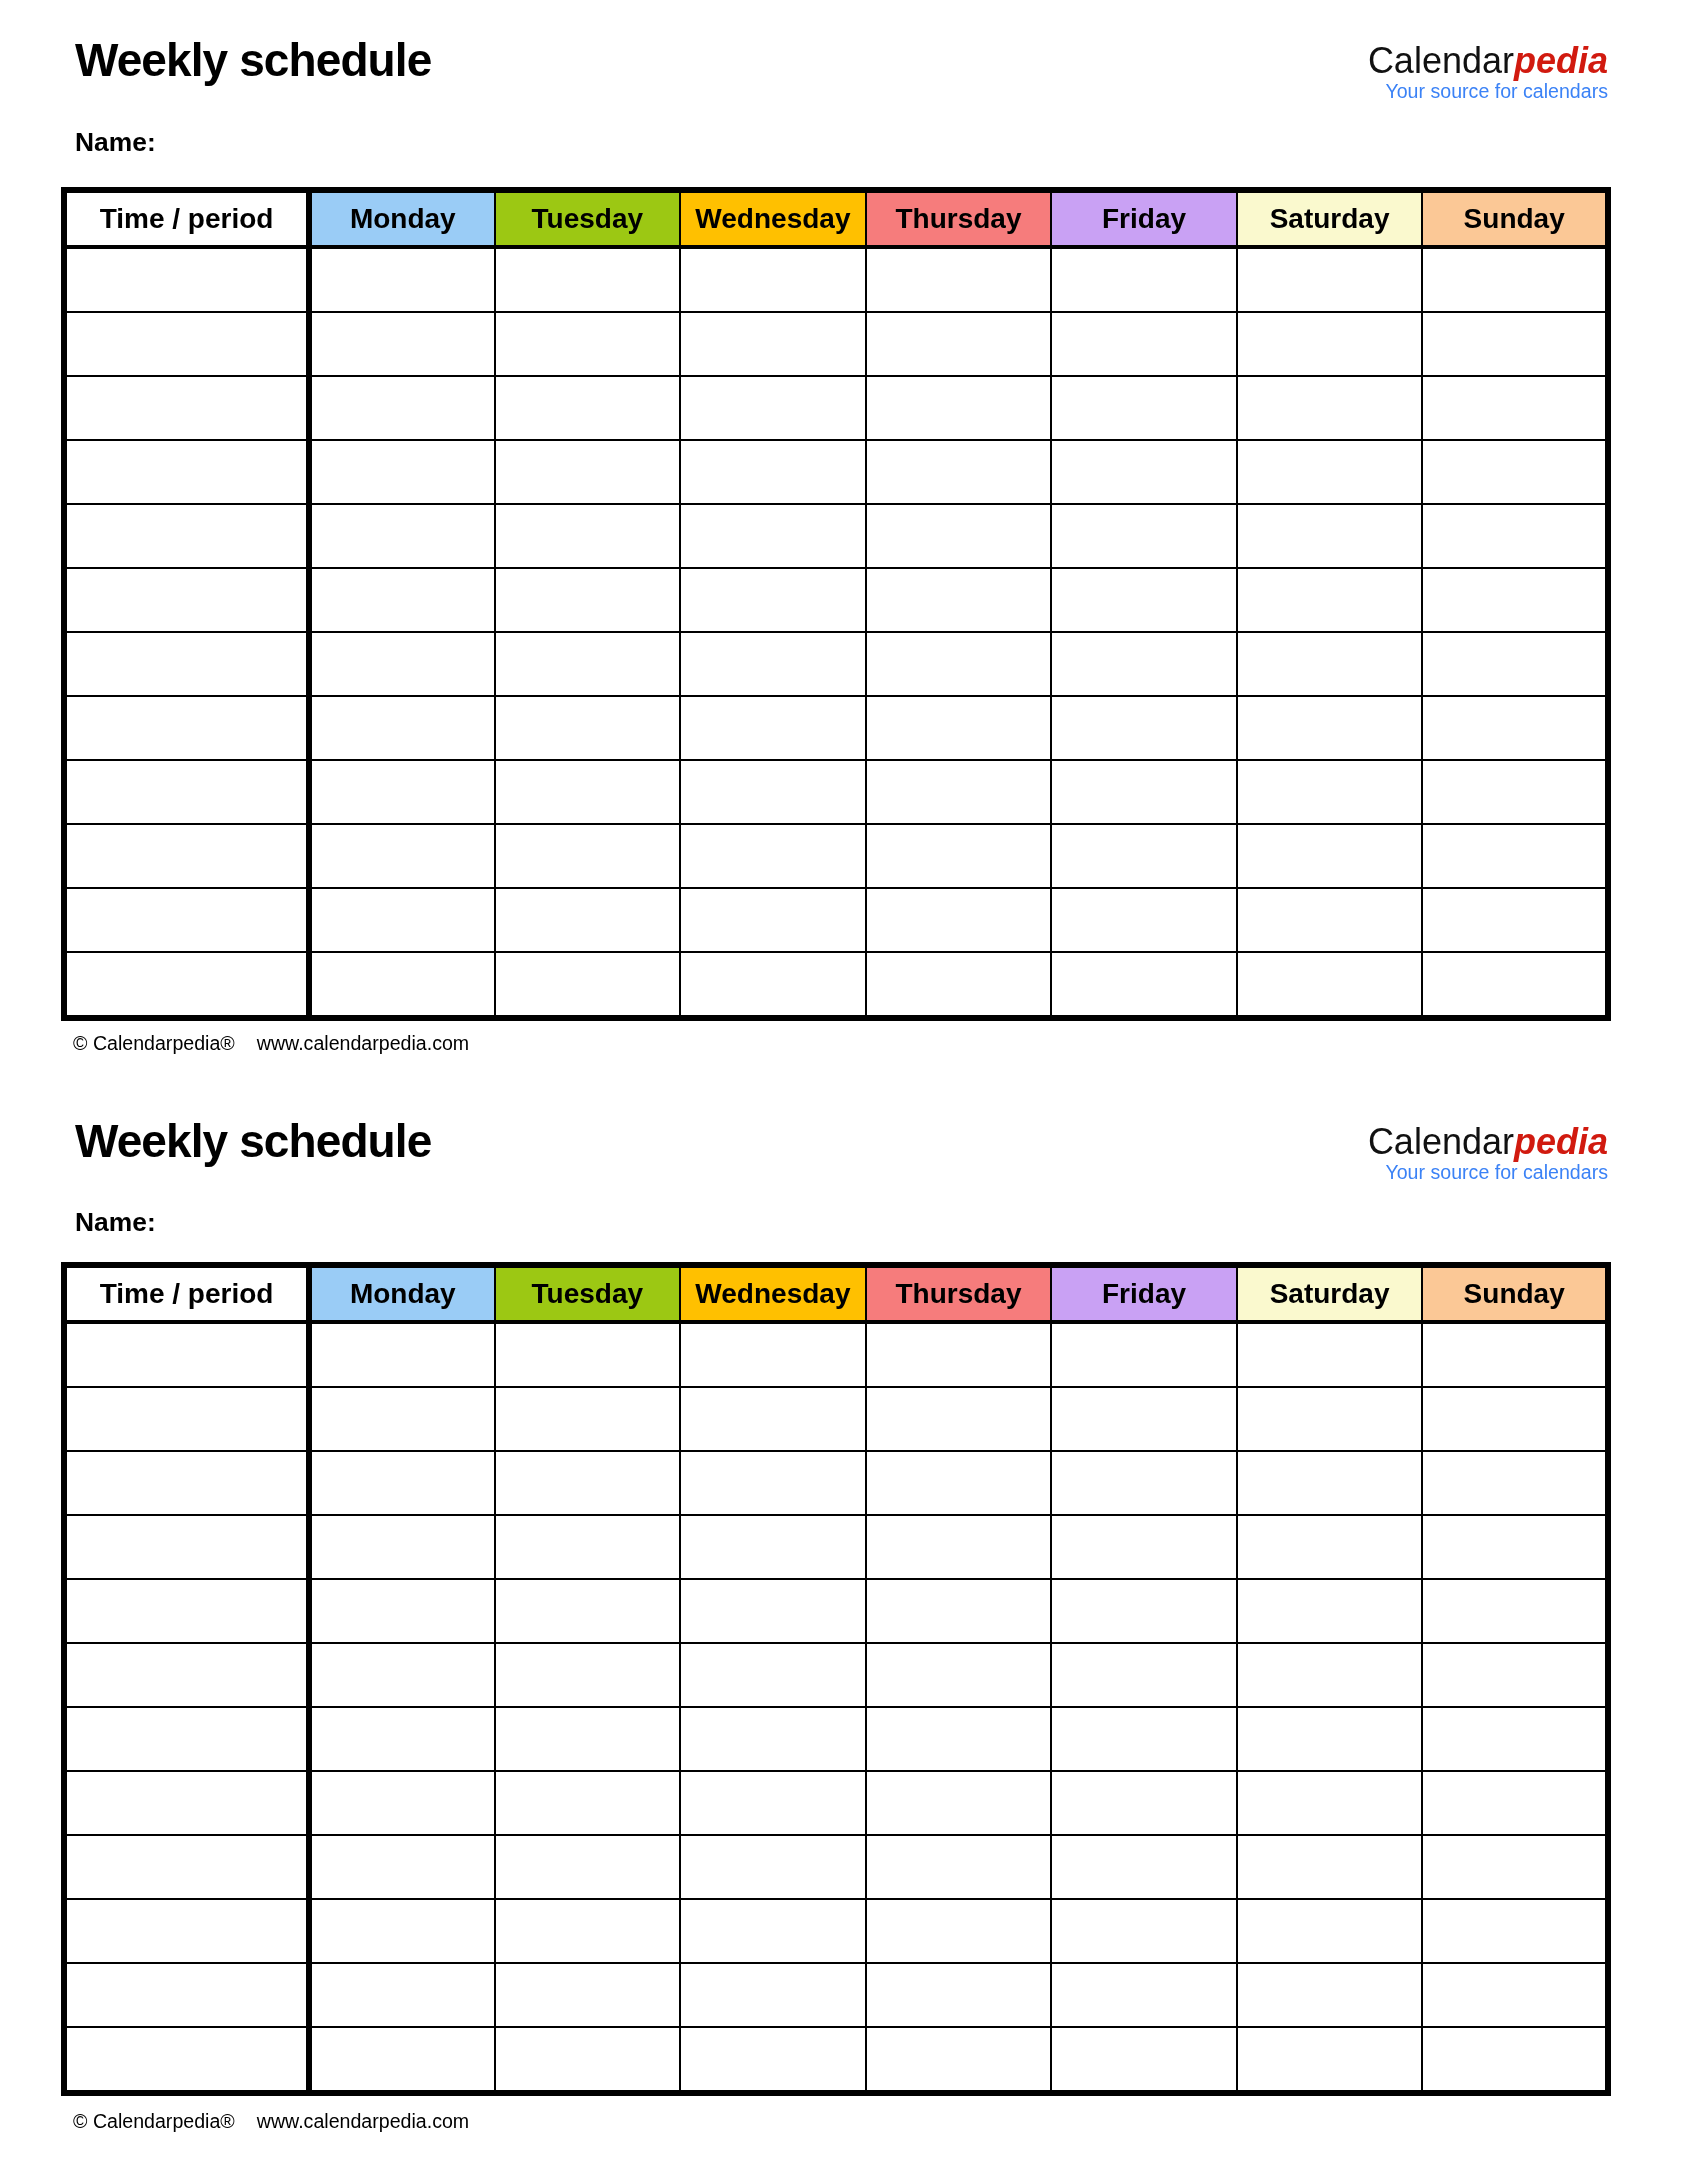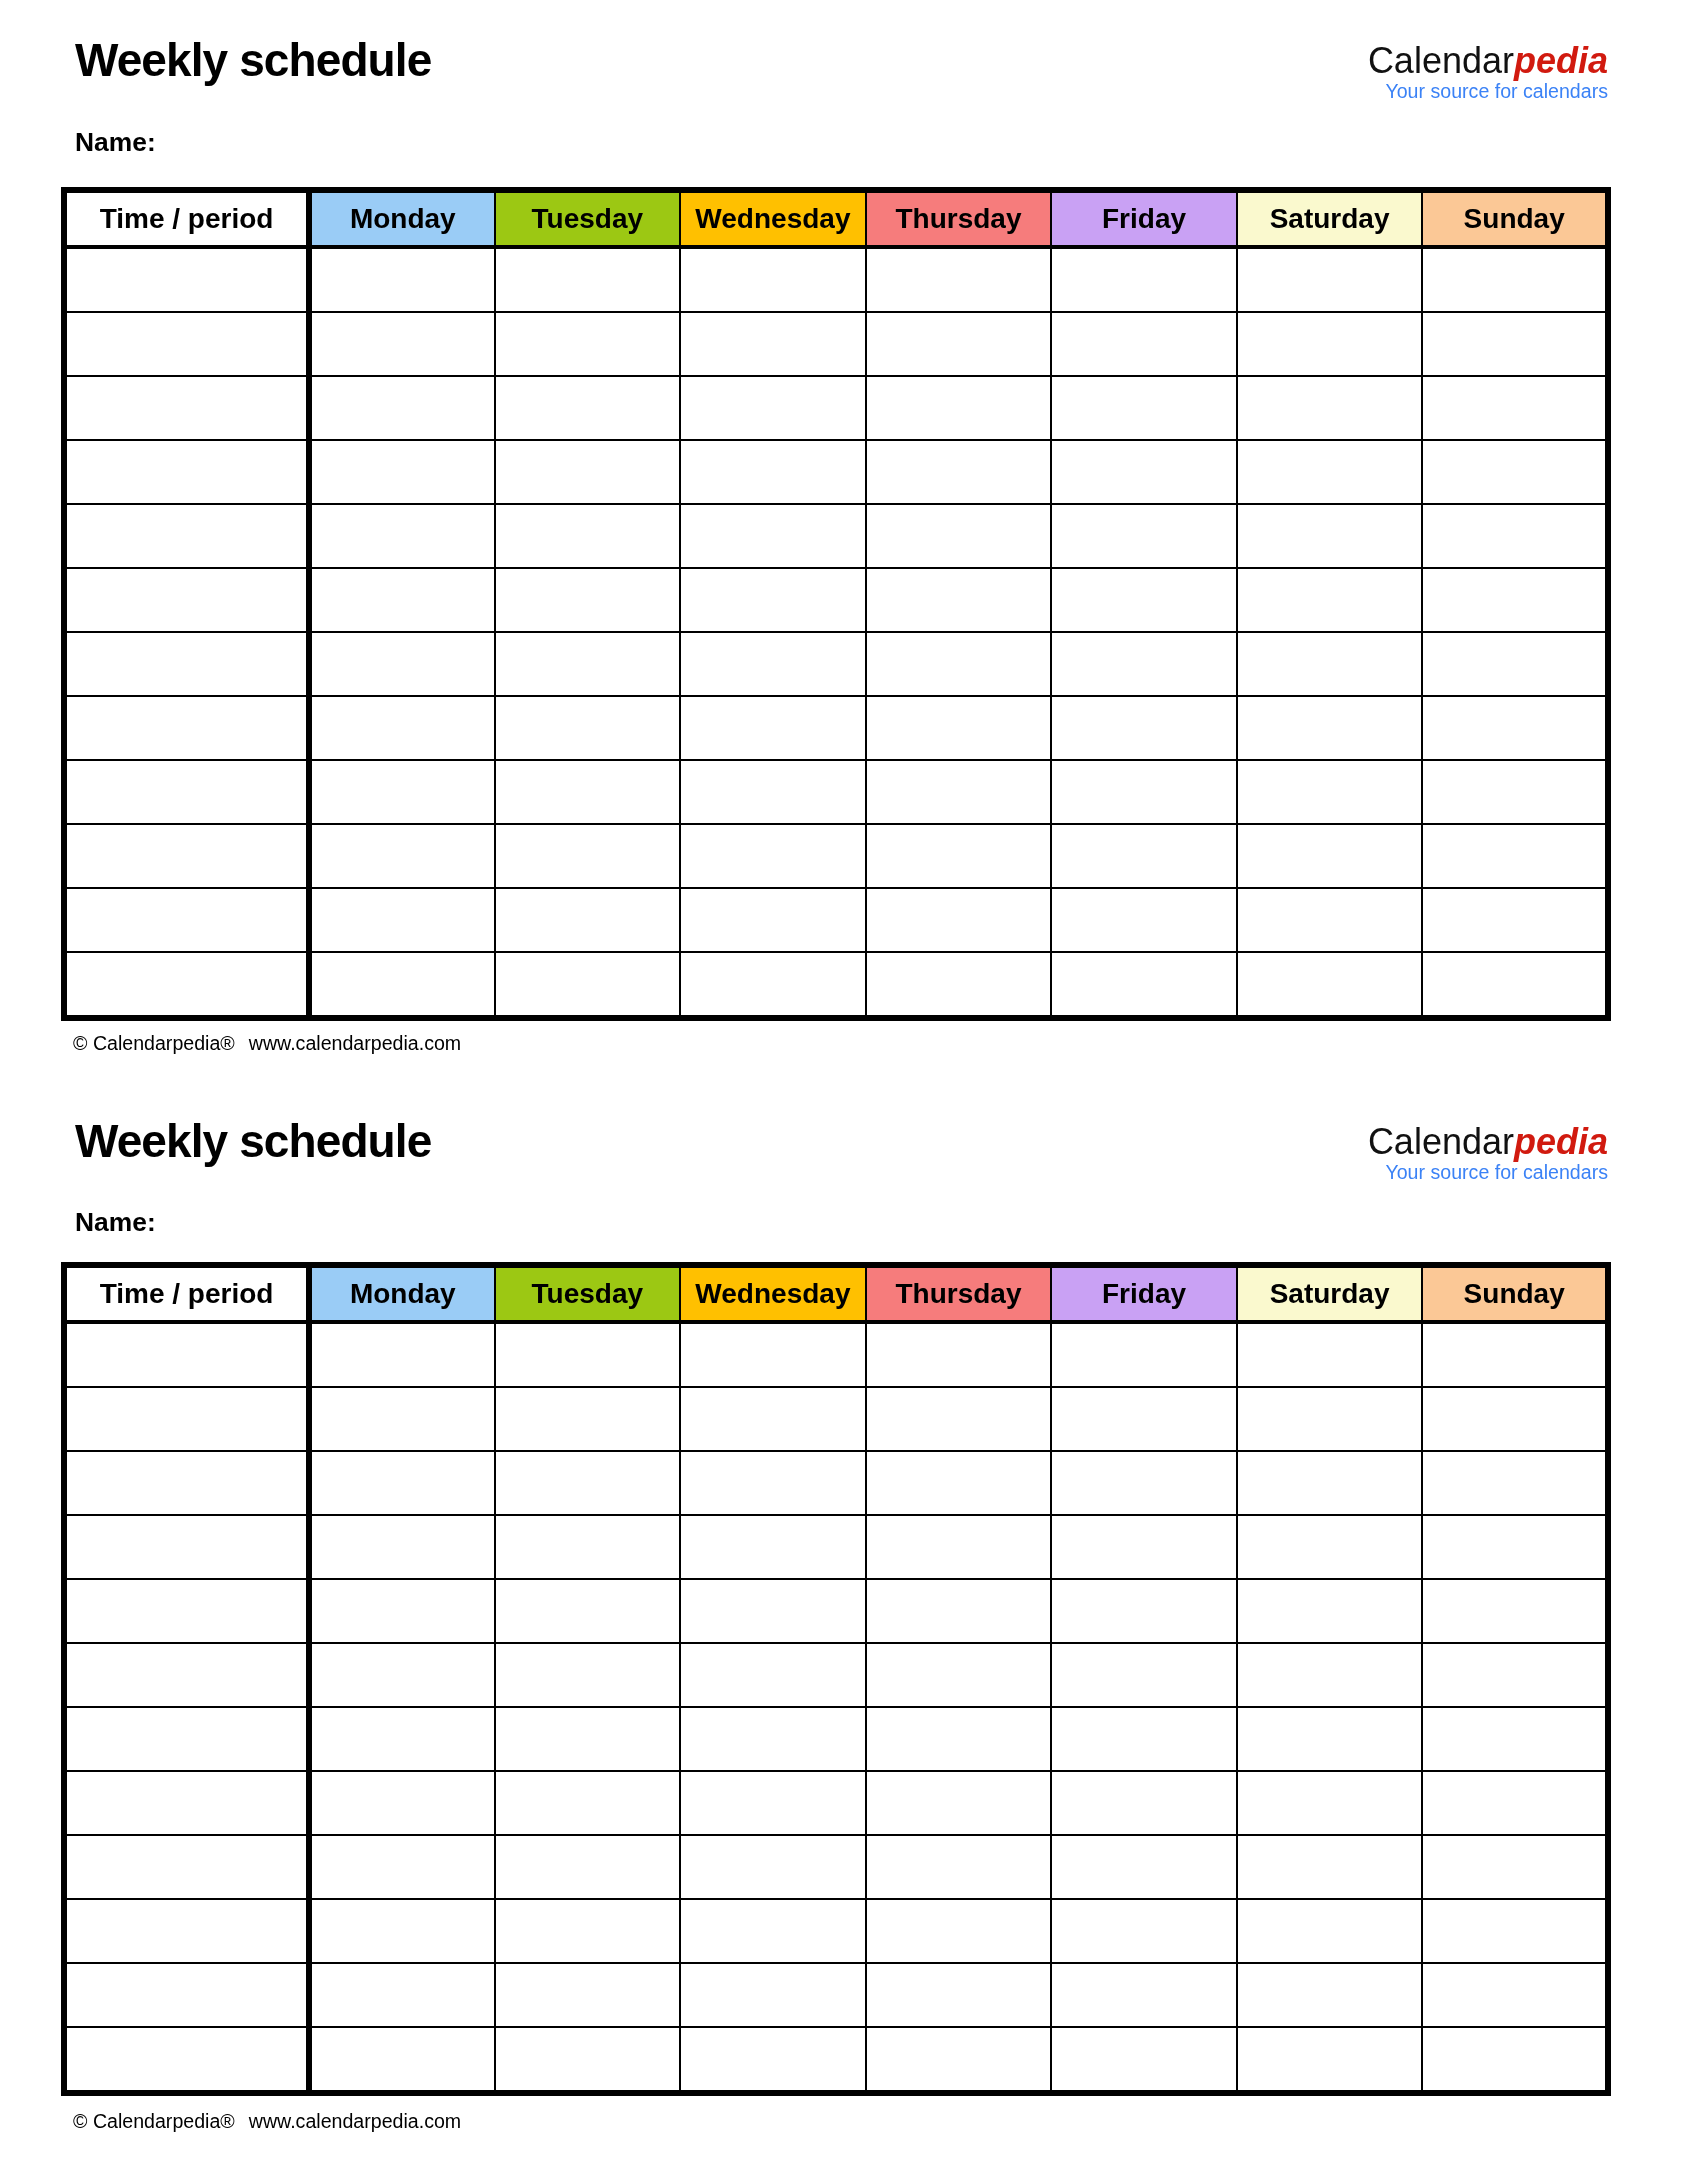--- a/index.html
+++ b/index.html
@@ -83,21 +83,21 @@
   }
   .schedule thead th:first-child { width: 239px; }
   .schedule th:first-child, .schedule td:first-child { border-right-width: 6px; }
   .schedule tbody td { height: 62px; background: #ffffff; }
 
   .footer-line {
     font-size: 19.6px;
     line-height: 1;
     white-space: nowrap;
   }
-  .footer-line .footer-url { margin-left: 14px; }
+  .footer-line .footer-url { margin-left: 22px; }
 </style>
 </head>
 <body>
 
 <section>
   <h1 class="abs title" style="left:75px; top:37px;">Weekly schedule</h1>
 
   <div class="abs logo" style="top:43px;">
     <span class="brand"><span class="brand-black">Calendar</span><span class="brand-red" style="color: rgb(209, 26, 15);">pedia</span></span>
     <span class="tagline">Your source for calendars</span>

